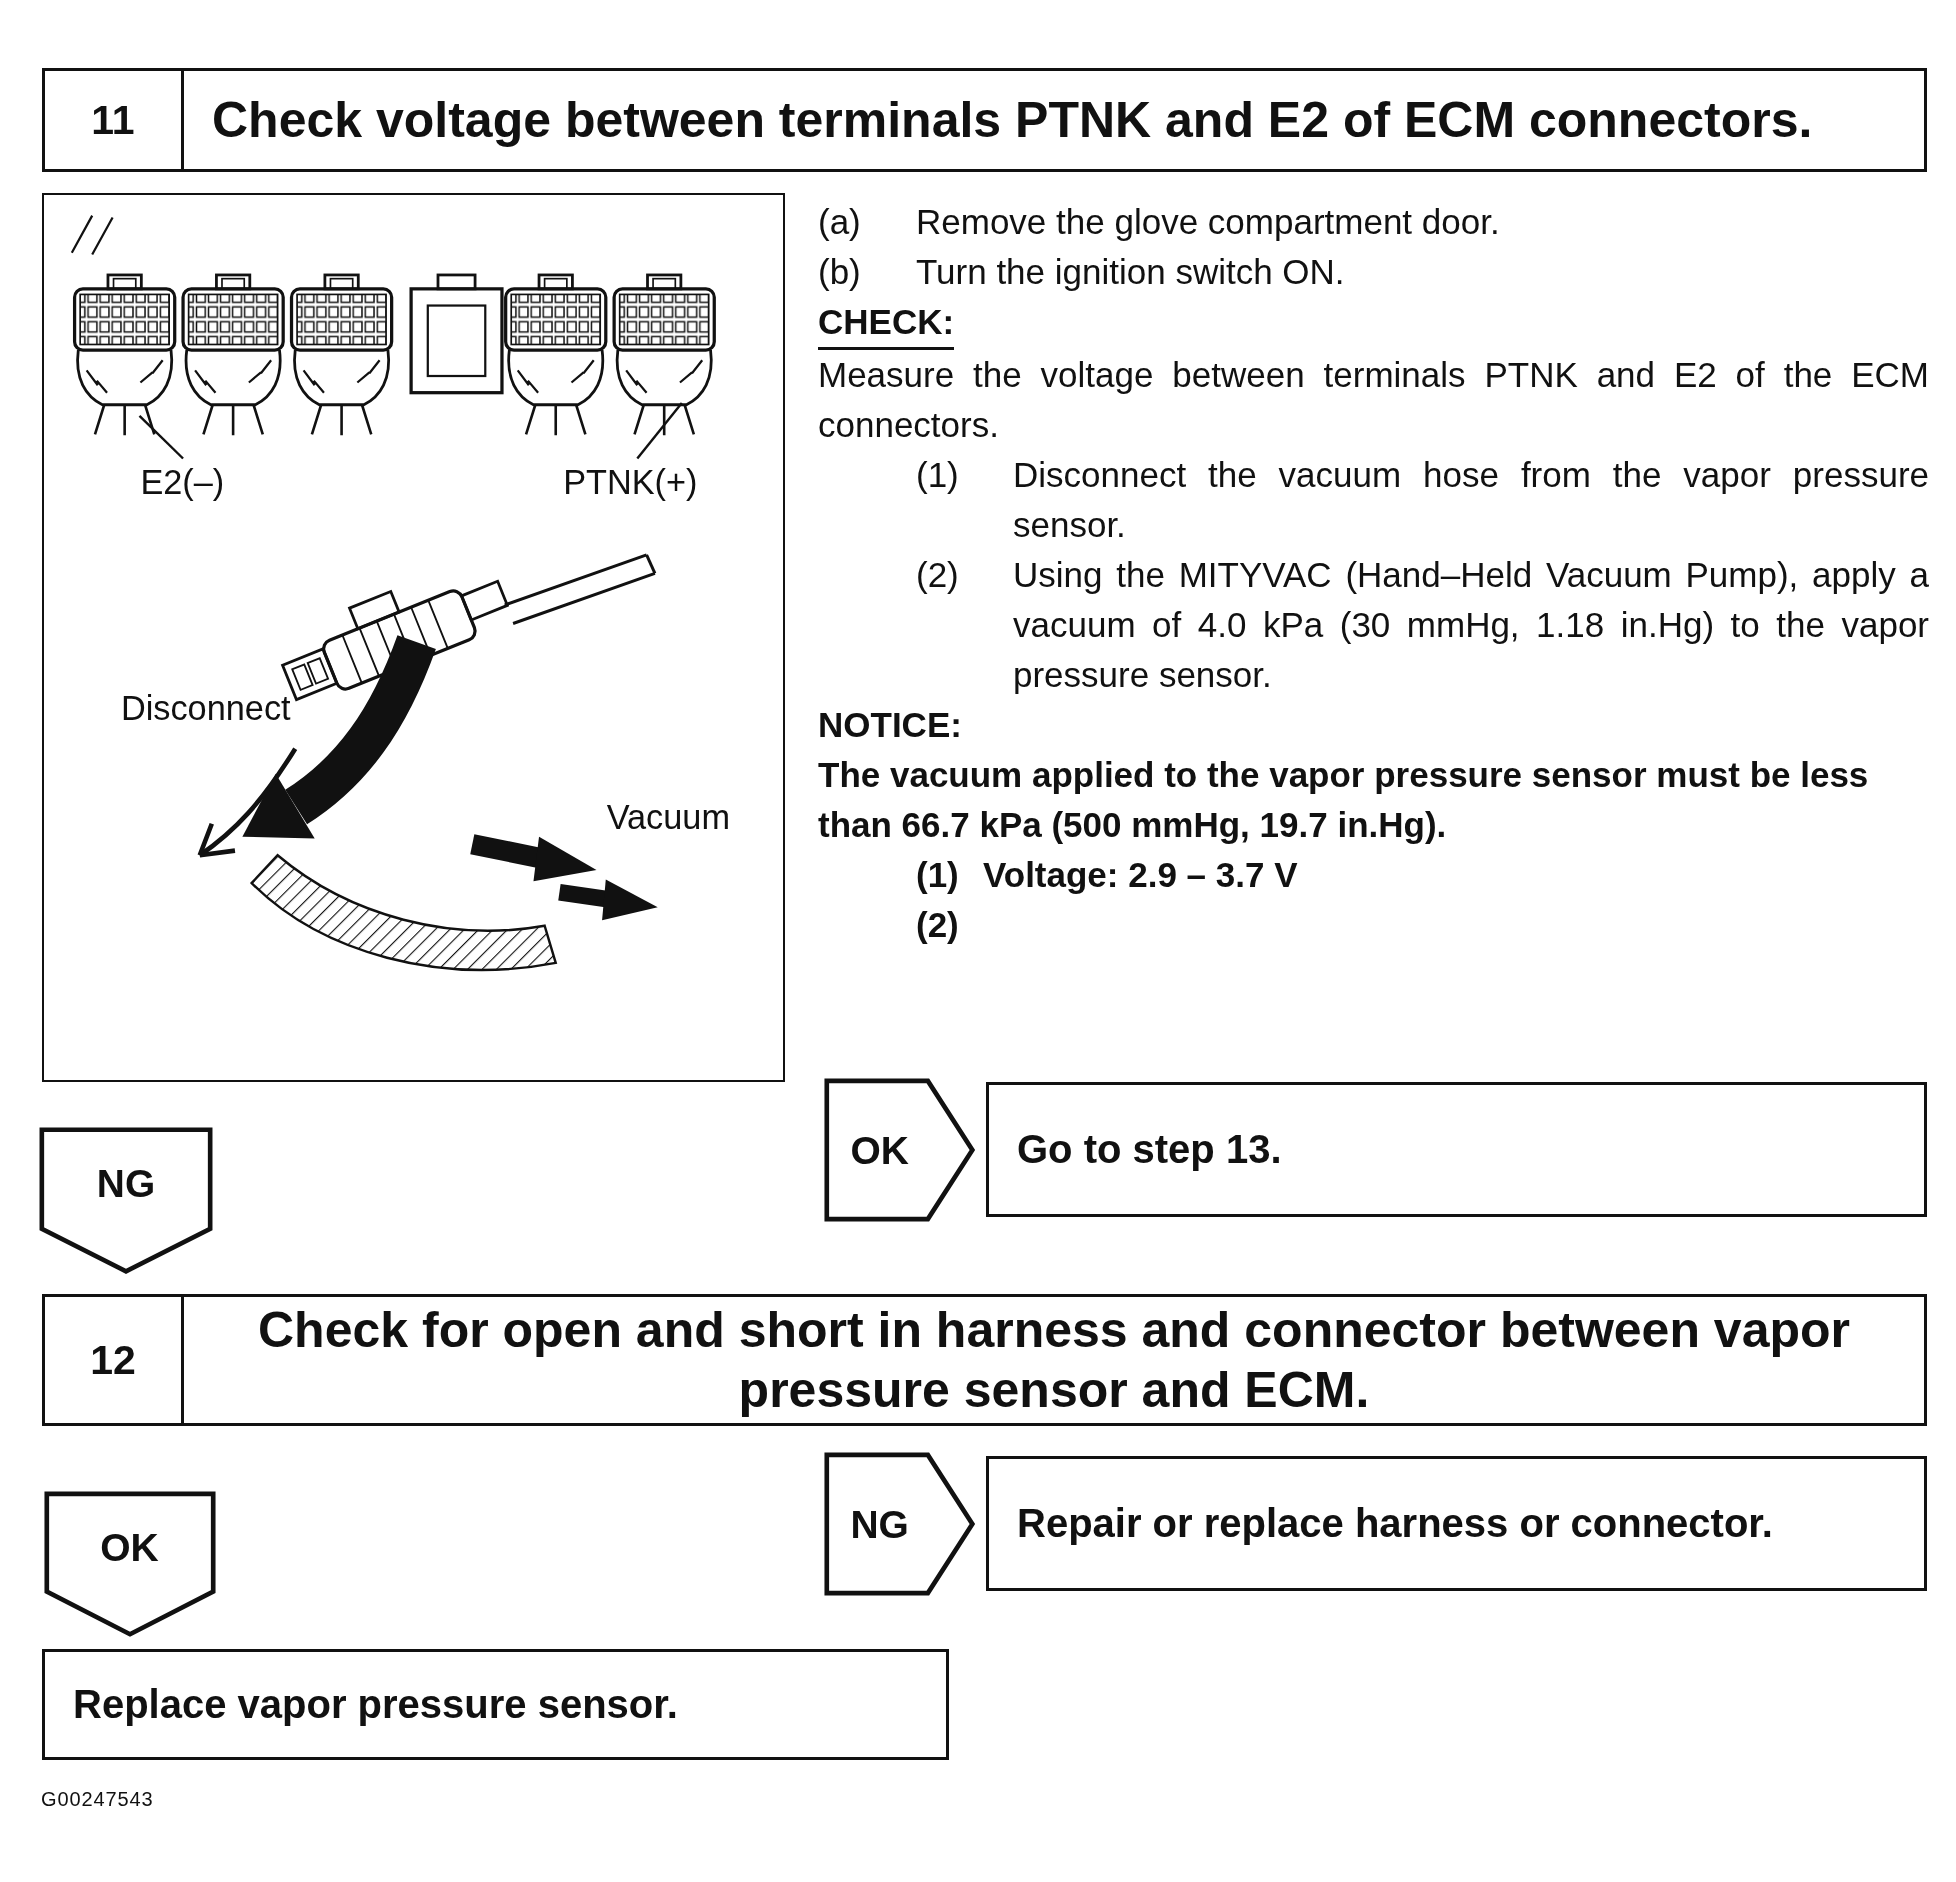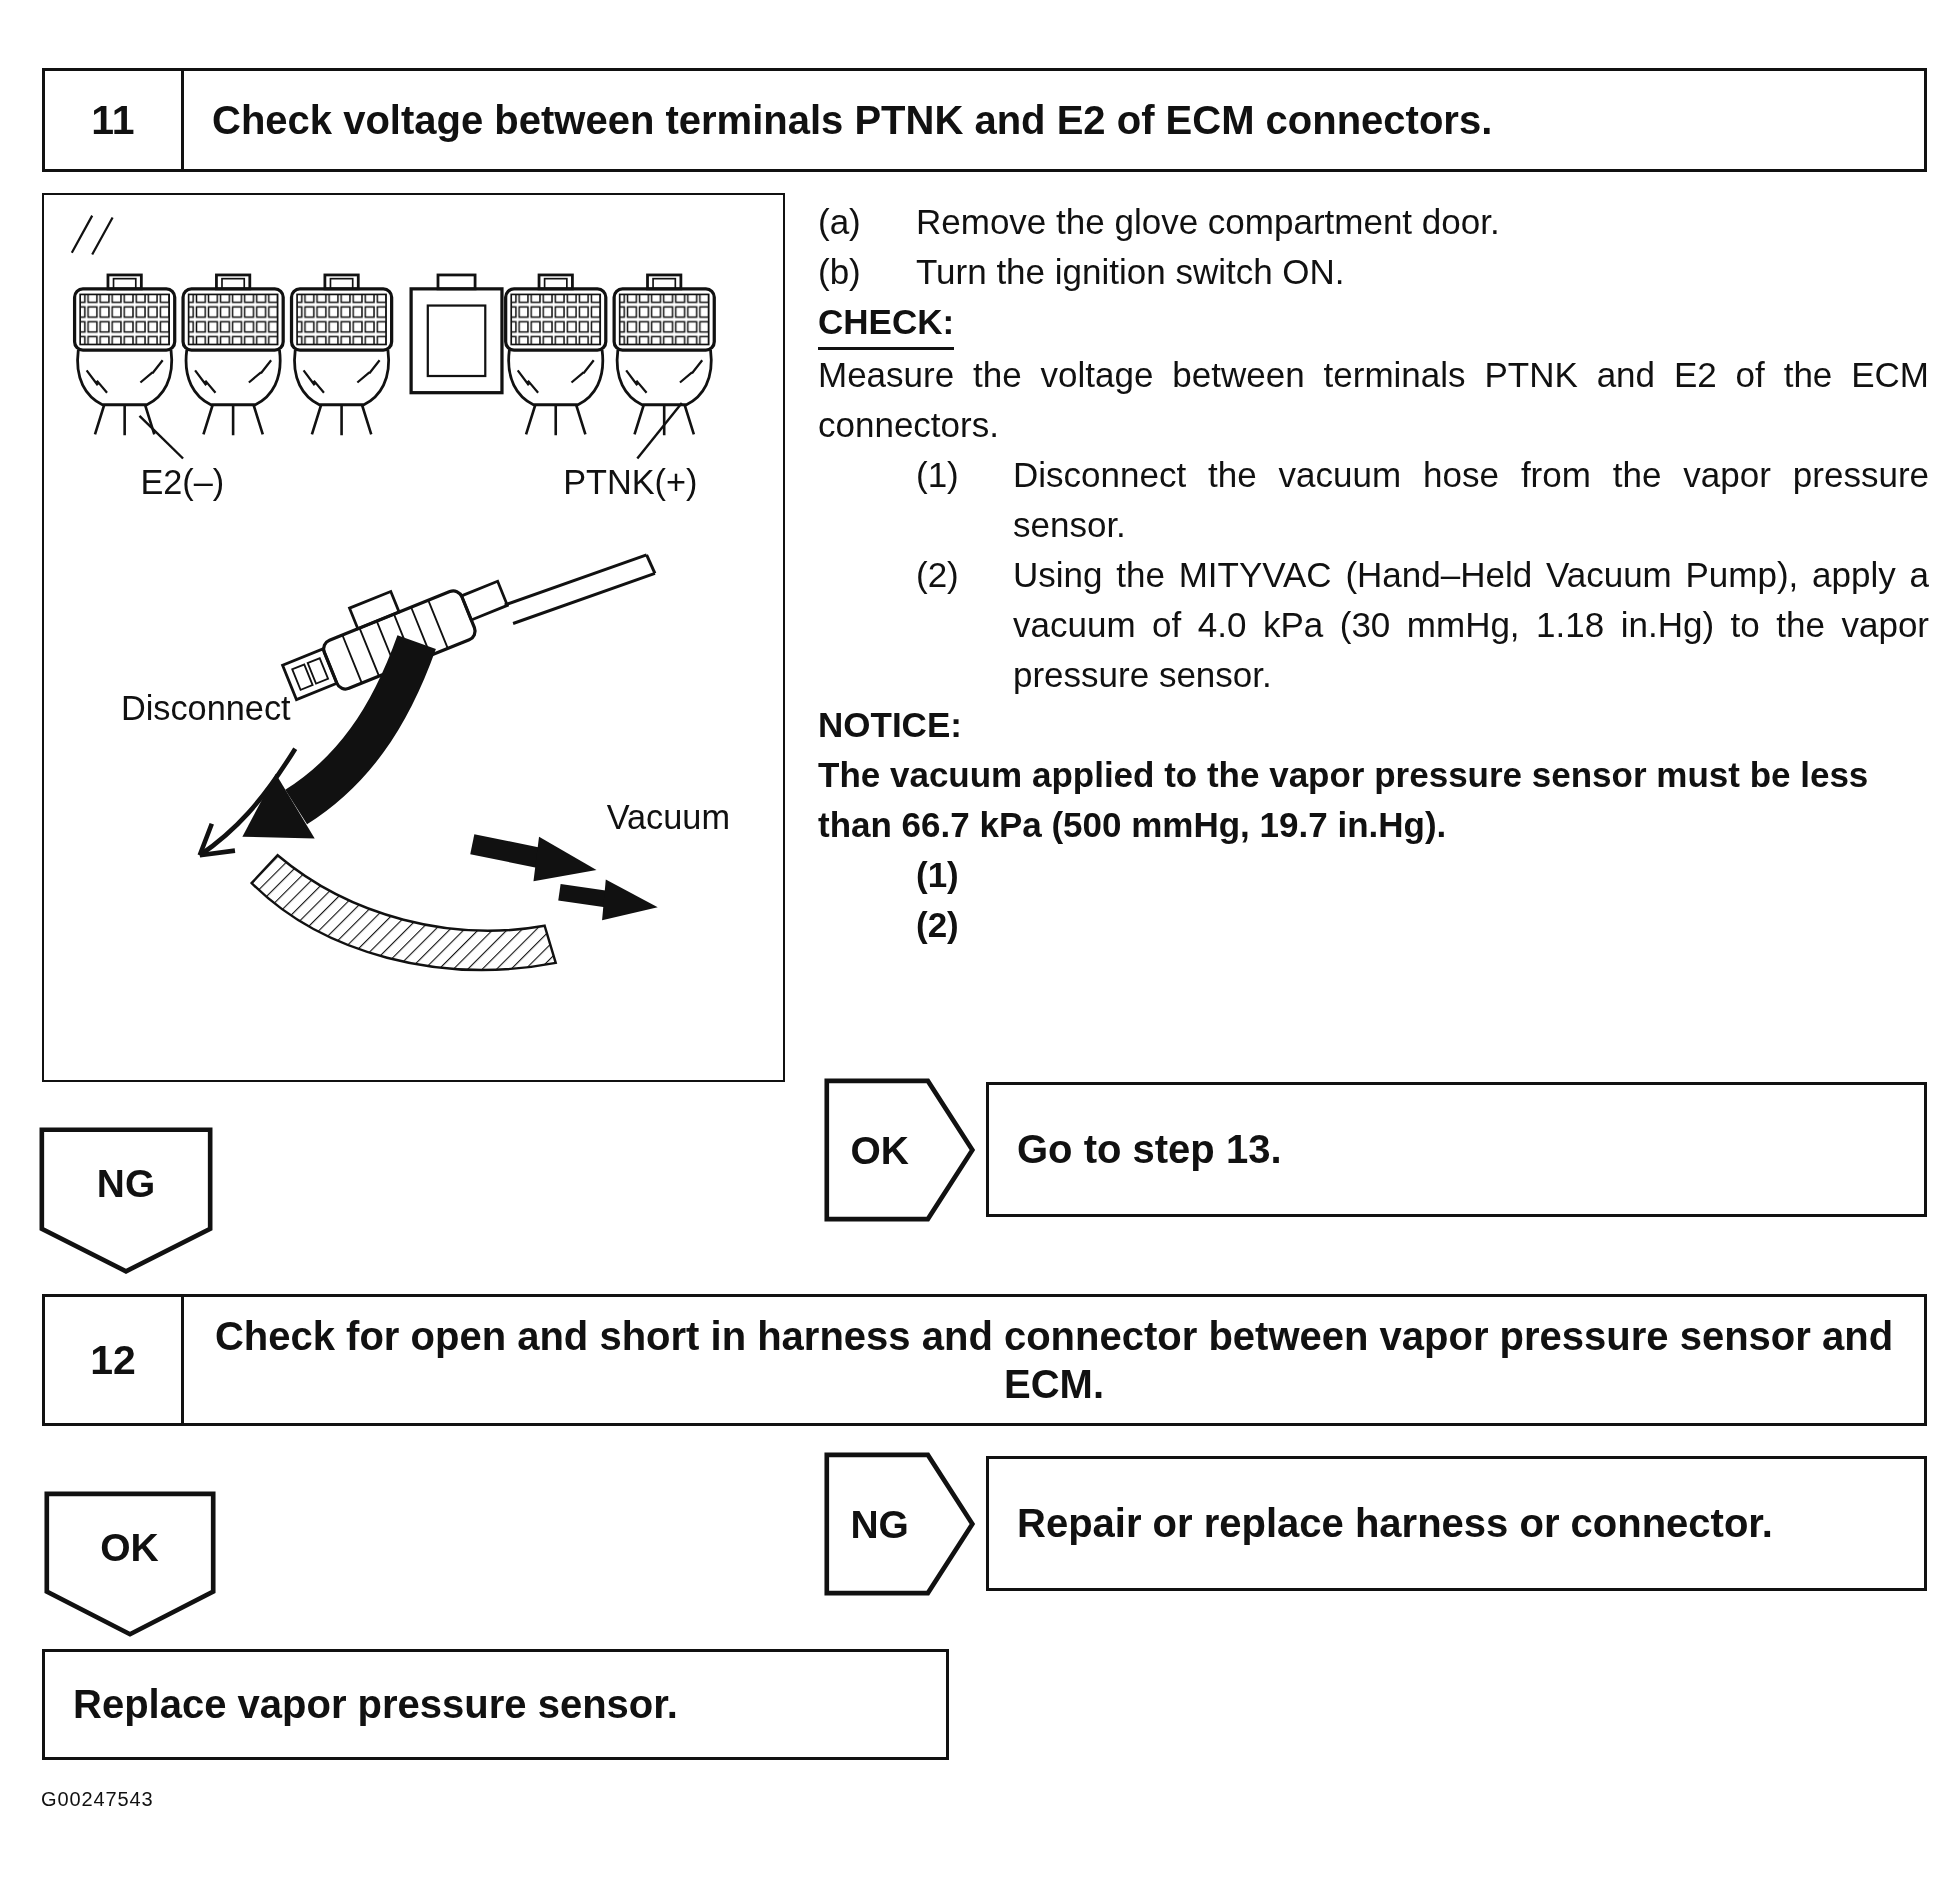--- a/index.html
+++ b/index.html
@@ -6,21 +6,21 @@
   html,body { background:#e8e8e8; }
   body { font-family:"Liberation Sans", sans-serif; color:#111; }
   .page { position:relative; width:1956px; height:1883px; background:#ffffff; overflow:hidden; }
   .abs { position:absolute; }
   .box { border:3.7px solid #111; background:#fff;text-align:center; }
   .thinbox { border:2.8px solid #111; background:#fff; }
 
   
   .step-header { display:flex; align-items:stretch; }
   .step-num { width:139px; flex:none; border-right:3.7px solid #111; display:flex; align-items:center; justify-content:center; font-weight:bold; font-size:41px; }
-  .step-title { flex:1; display:flex; align-items:center; padding:13px 28px; font-weight:bold; font-size:40px; line-height:1.2; }
+  .step-title { flex:1; display:flex; align-items:center; padding:13px 28px; font-weight:bold; font-size:50px; line-height:1.2; }
 
   
   .proc { font-size:35px; line-height:50px; }
   .h-underline { font-weight:bold; display:inline-block; border-bottom:3.7px solid #111; }
   .h-bold { font-weight:bold; }
   .hang { display:flex; }
   .hang .mk { width:98px; flex:none; }
   .hang .tx { flex:1; text-align:justify; }
   .indent { padding-left:98px; }
   .indent .mk { width:97px; flex:none; }
@@ -143,20 +143,21 @@
     <div class="hang indent">
       <span class="mk">(2)</span>
       <span class="tx">Using the MITYVAC (Hand–Held Vacuum Pump), apply a vacuum of 4.0 kPa (30 mmHg, 1.18 in.Hg) to the vapor pressure sensor.</span>
     </div>
     <div>
       <span class="h-bold">NOTICE:</span>
     </div>
     <div class="bold-block">The vacuum applied to the vapor pressure sensor must be less than 66.7 kPa (500 mmHg, 19.7 in.Hg).</div>
     <div class="hang indent okitems">
       <span class="mk">(1)</span>
+      <span class="tx">Voltage: 2.9 – 3.7 V</span>
     </div>
     <div class="hang indent okitems">
       <span class="mk">(2)</span>
     </div>
   </div>
 
   <div class="abs" style="left:824px; top:1078px; width:153px; height:144px;">
     <svg viewBox="0 0 165 155" width="153" height="144">
       <polygon points="3,3 112,3 160,77.5 112,152 3,152" fill="#fff" stroke="#111" stroke-width="5"></polygon>
       <text x="60" y="93" font-size="42" font-weight="bold" text-anchor="middle">OK</text>

